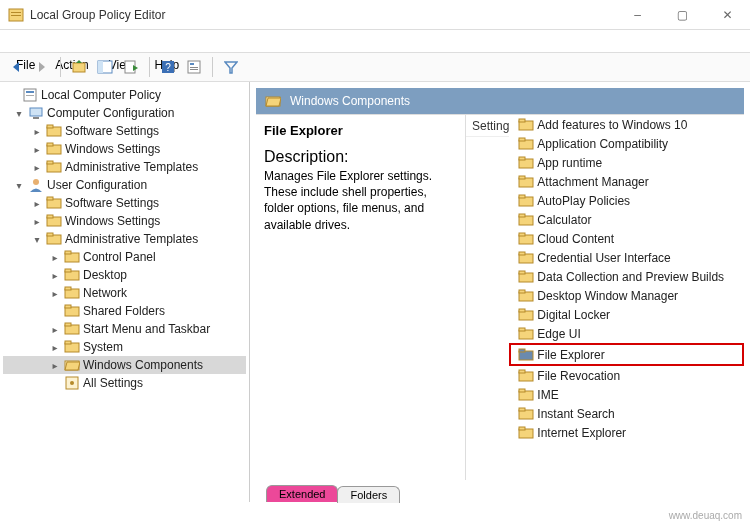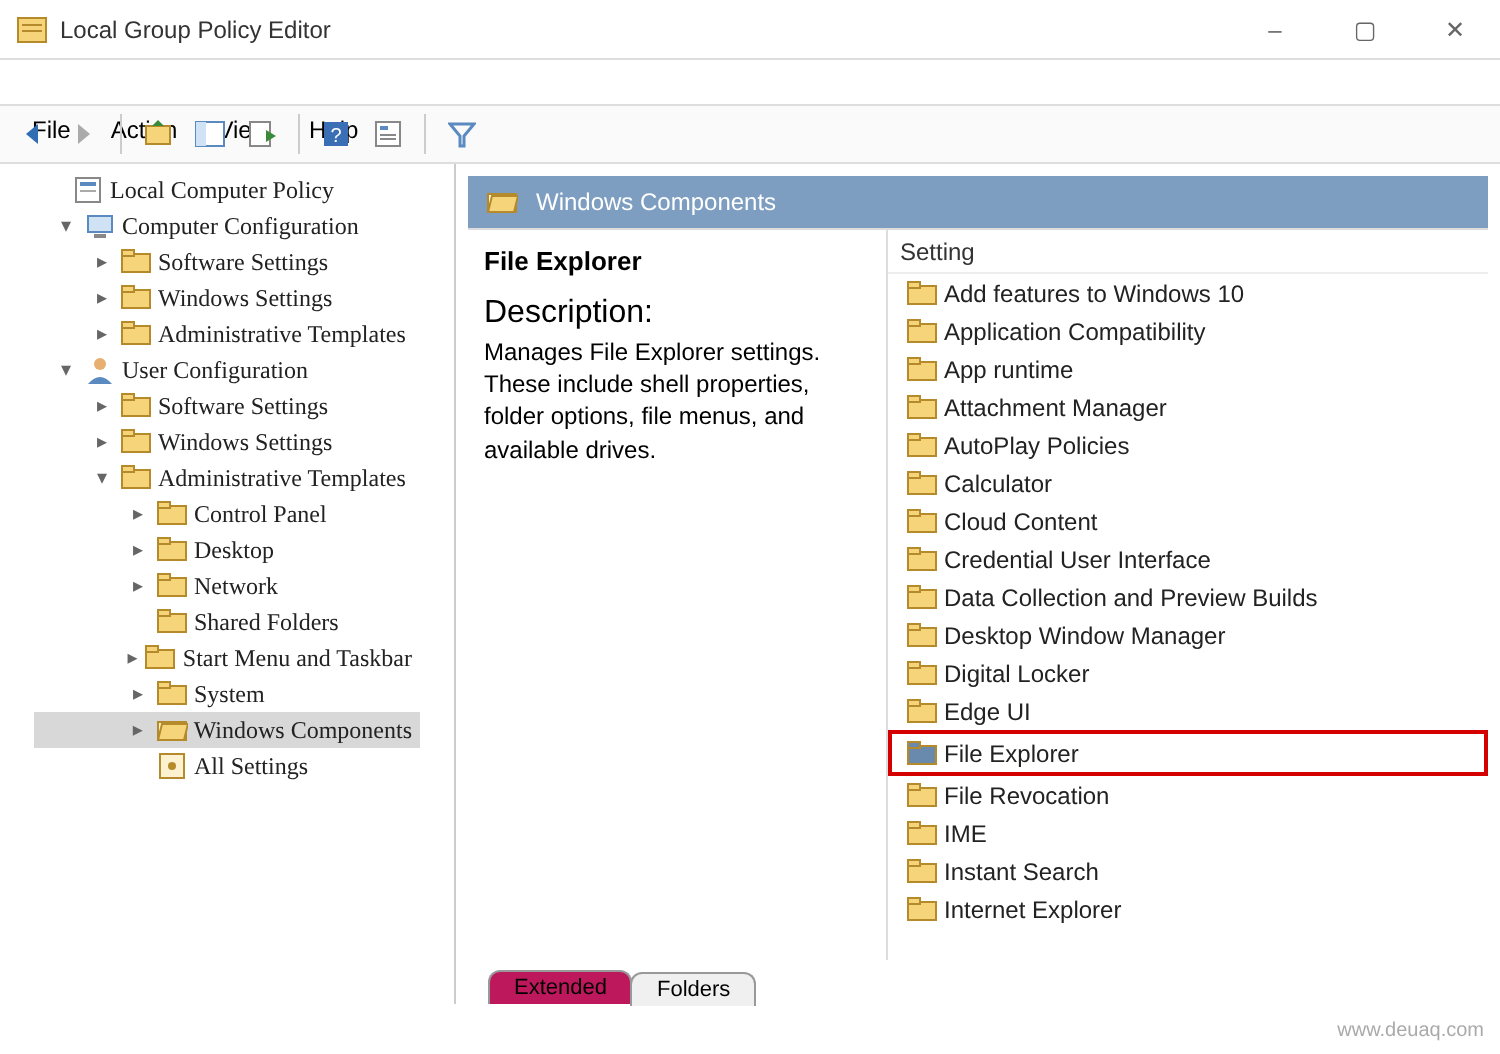--- a/index.html
+++ b/index.html
@@ -8,42 +8,42 @@
 .titlebar .icon { width: 16px; height: 16px; margin-right: 6px; }
 .titlebar .title { flex: 1; font-size: 12px; color: #333; }
 .winbtns { display: flex; }
 .winbtn { width: 45px; height: 30px; display: flex; align-items: center; justify-content: center; color: #666; }
 .menubar { height: 22px; display: flex; align-items: center; padding-left: 8px; gap: 4px; }
 .menuitem { padding: 2px 8px; cursor: default; margin-top: 47px; }
 .toolbar { height: 30px; border-top: 1px solid #ddd; border-bottom: 1px solid #ddd; display: flex; align-items: center; padding: 0 4px; gap: 2px; background: #fafafa; }
 .tbtn { width: 24px; height: 24px; display: flex; align-items: center; justify-content: center; border: 1px solid transparent; }
 .sep { width: 1px; height: 20px; background: #ccc; margin: 0 4px; }
 .main { display: flex; height: 420px; }
-.treepane { width: 228px; border-right: 1px solid #ccc; padding: 4px 17px; overflow: hidden; font-family: Liberation Serif, serif; }
+.treepane { width: 250px; border-right: 1px solid #ccc; padding: 4px 3px; overflow: hidden; }
 .treerow { display: flex; align-items: center; height: 18px; padding-right: 4px; cursor: default; white-space: nowrap; }
 .treerow.sel { background: #d8d8d8; }
 .expander { width: 12px; text-align: center; color: #666; font-size: 10px; }
 .ticon { width: 16px; height: 16px; margin: 0 3px; flex-shrink: 0; }
 .tlabel { font-size: 12px; color: #222; }
 .rightpane { flex: 1; display: flex; flex-direction: column; }
 .crumbbar { height: 26px; background: #7d9ec0; display: flex; align-items: center; padding-left: 6px; gap: 6px; margin: 6px 6px 0 6px; }
 .crumbbar .tlabel { color: #fff; }
 .splitview { flex: 1; display: flex; margin: 0 6px; border-top: 1px solid #ddd; }
 .descpane { width: 210px; padding: 8px; border-right: 1px solid #ddd; }
 .descpane h3 { font-size: 13px; font-weight: bold; margin-bottom: 10px; }
 .descpane .dl { font-size: 16px; margin-bottom: 2px; }
 .descpane .dtxt { font-size: 12px; line-height: 1.35; }
-.listpane { flex: 1; display: flex; flex-direction: column; overflow: hidden; }
+.listpane { flex: 1; display: flex; flex-direction: row; overflow: hidden; }
 .listhdr { height: 22px; display: flex; align-items: center; padding-left: 6px; border-bottom: 1px solid #eee; font-size: 12px; color: #333; }
 .listbody { flex: 1; overflow-y: auto; overflow-x: scroll; }
 .lrow { display: flex; align-items: center; height: 19px; padding-left: 6px; cursor: default; white-space: nowrap; }
 .lrow.highlight { border: 2px solid #d40000; padding-left: 4px; height: 23px; }
 .lrow.highlight .ticon svg rect { fill: #6a8aad; }
 .tabs { height: 22px; display: flex; align-items: flex-end; padding-left: 10px; margin: 0 6px; }
-.tab { padding: 2px 12px; border: 1px solid #999; border-bottom: none; border-radius: 6px 6px 0 0; background: #be185d; margin-right: -1px; font-size: 11px; position: relative; }
+.tab { padding: 2px 12px; border: 1px solid #999; border-bottom: none; border-radius: 6px 6px 0 0; background: #ec4899; margin-right: -1px; font-size: 11px; position: relative; }
 .tab.inactive { background: #f0f0f0; top: 1px; }
 .watermark { position: absolute; bottom: 6px; right: 8px; font-size: 10px; color: #aaa; }
 
 .listbody::-webkit-scrollbar { width: 16px; height: 16px; }
 .listbody::-webkit-scrollbar-track { background: #f0f0f0; }
 .listbody::-webkit-scrollbar-thumb { background: #c8c8c8; border: 1px solid #aaa; }
 </style>
 </head>
 <body>
 

